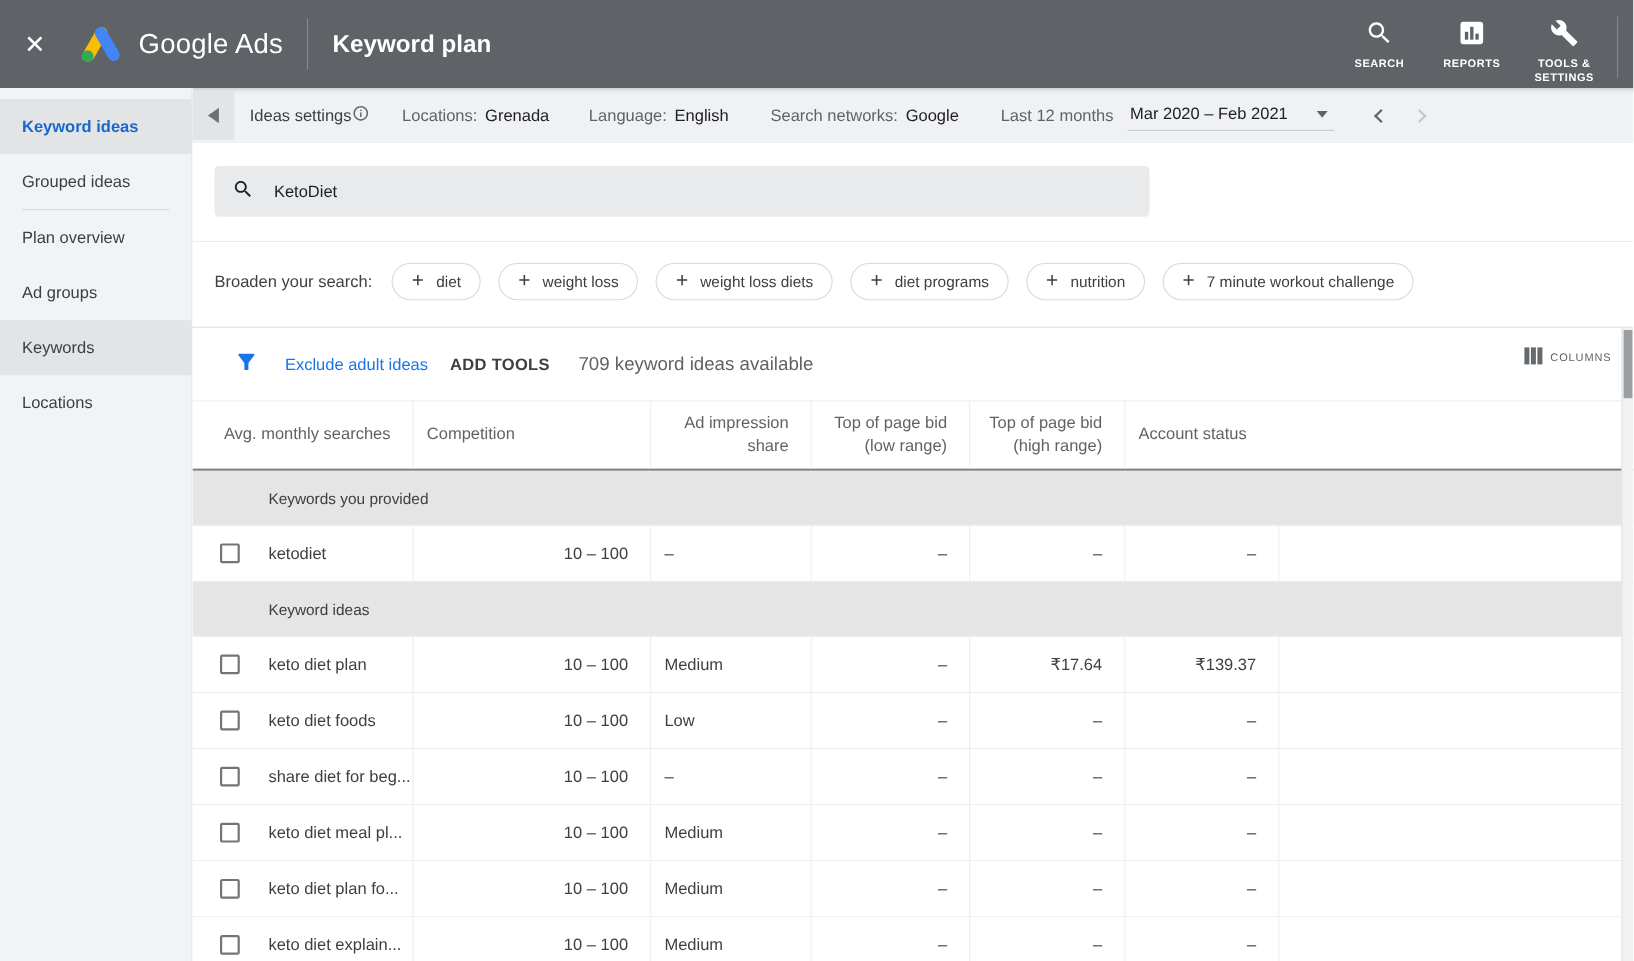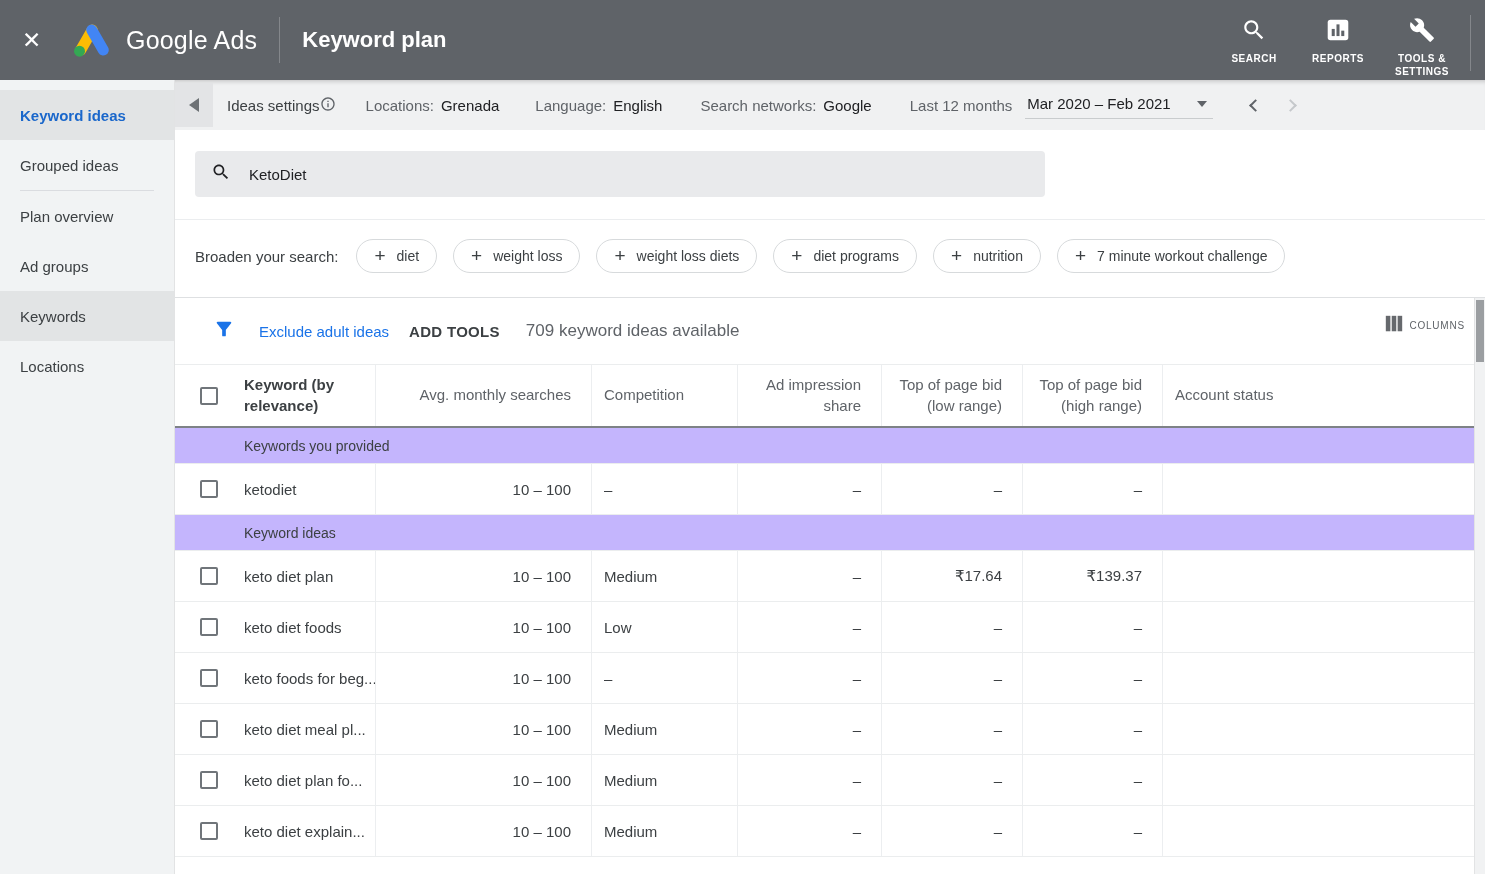--- a/index.html
+++ b/index.html
@@ -70,21 +70,21 @@
 
   .grid-row { display:grid; grid-template-columns:201px 216px 146px 144px 141px 140px auto; }
   .header-row { height:63px; border-bottom:2px solid #7e8286; }
   .h-cell { display:flex; align-items:center; font-size:15px; color:#5f6368; border-right:1px solid #eceef0; line-height:1.35; }
   .h-cell:last-child { border-right:none; }
   .h-cell.right { justify-content:flex-end; text-align:right; padding-right:20px; }
   .h-cell.left { padding-left:12px; }
   .h-kw { padding-left:25px; gap:26px; font-weight:700; color:#3c4043; }
   .h-kw .h-kw-label { width:116px; }
 
-  .section-row { height:36px; background:#c4b5fd; border-bottom:1px solid #ebedee; display:flex; align-items:center; padding-left:69px; font-size:14px; color:#3c4043; }
+  .section-row { height:50px; background:#e5e5e5; border-bottom:1px solid #ebedee; display:flex; align-items:center; padding-left:69px; font-size:14px; color:#3c4043; }
   .data-row { height:51px; border-bottom:1px solid #ebedee; background:#fff; }
   .d-cell { display:flex; align-items:center; height:100%; font-size:15px; color:#3c4043; border-right:1px solid #eceef0; overflow:hidden; }
   .d-cell:last-child { border-right:none; }
   .d-cell.right { justify-content:flex-end; padding-right:20px; }
   .d-cell.left { padding-left:12px; }
   .d-kw { padding-left:25px; gap:26px; }
   .d-kw .kw-text { white-space:nowrap; }
 
   .checkbox { width:18px; height:18px; border:2px solid #70757a; border-radius:2px; background:#fff; flex:none; cursor:pointer; }
 
@@ -256,24 +256,20 @@
                   <rect x="3" y="2" width="5" height="17" fill="#66696d"></rect>
                   <rect x="9.5" y="2" width="5" height="17" fill="#66696d"></rect>
                   <rect x="16" y="2" width="5" height="17" fill="#66696d"></rect>
                 </svg>
             </span>
             <span class="lbl">COLUMNS</span>
           </button>
         </div>
 
         <div class="grid-row header-row">
-          <div class="h-cell h-kw">
-            <span class="checkbox"></span>
-            <span class="h-kw-label">Keyword (by relevance)</span>
-          </div>
           <div class="h-cell right">
               <span>Avg. monthly searches</span>
             </div>
           <div class="h-cell left">
               <span>Competition</span>
             </div>
           <div class="h-cell right">
               <span style="width:110px;">Ad impression share</span>
             </div>
           <div class="h-cell right">
@@ -356,21 +352,21 @@
                 <div class="">–</div>
               </div>
               <div class="d-cell right">
                 <div class="">–</div>
               </div>
               <div class="d-cell"></div>
             </div>
             <div class="grid-row data-row">
               <div class="d-cell d-kw">
                 <div class="checkbox"></div>
-                <div class="kw-text">keto foods for beg...</div>
+                <div class="kw-text">share diet for beg...</div>
               </div>
               <div class="d-cell right">
                 <div class="">10 – 100</div>
               </div>
               <div class="d-cell left">
                 <div class="">–</div>
               </div>
               <div class="d-cell right">
                 <div class="">–</div>
               </div>

